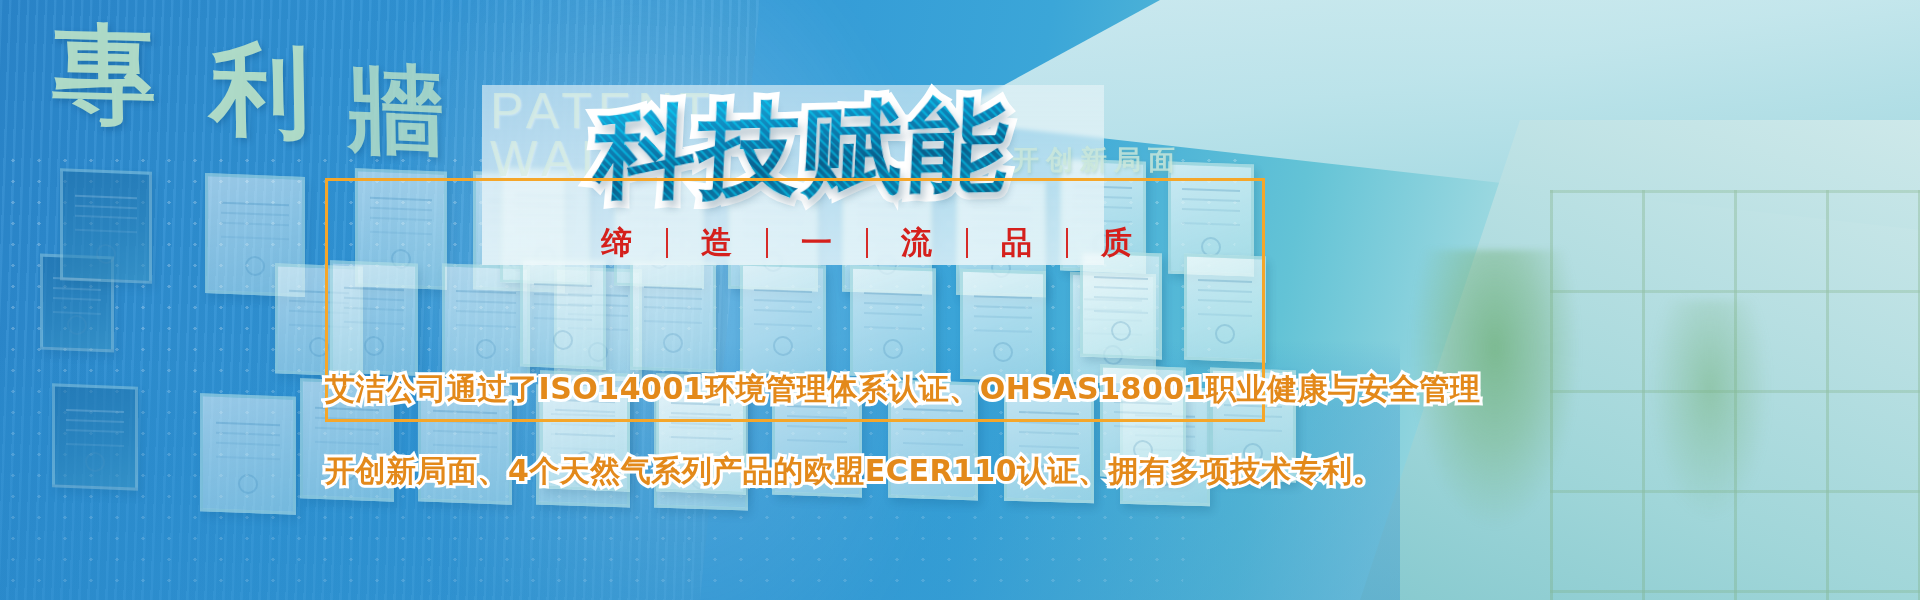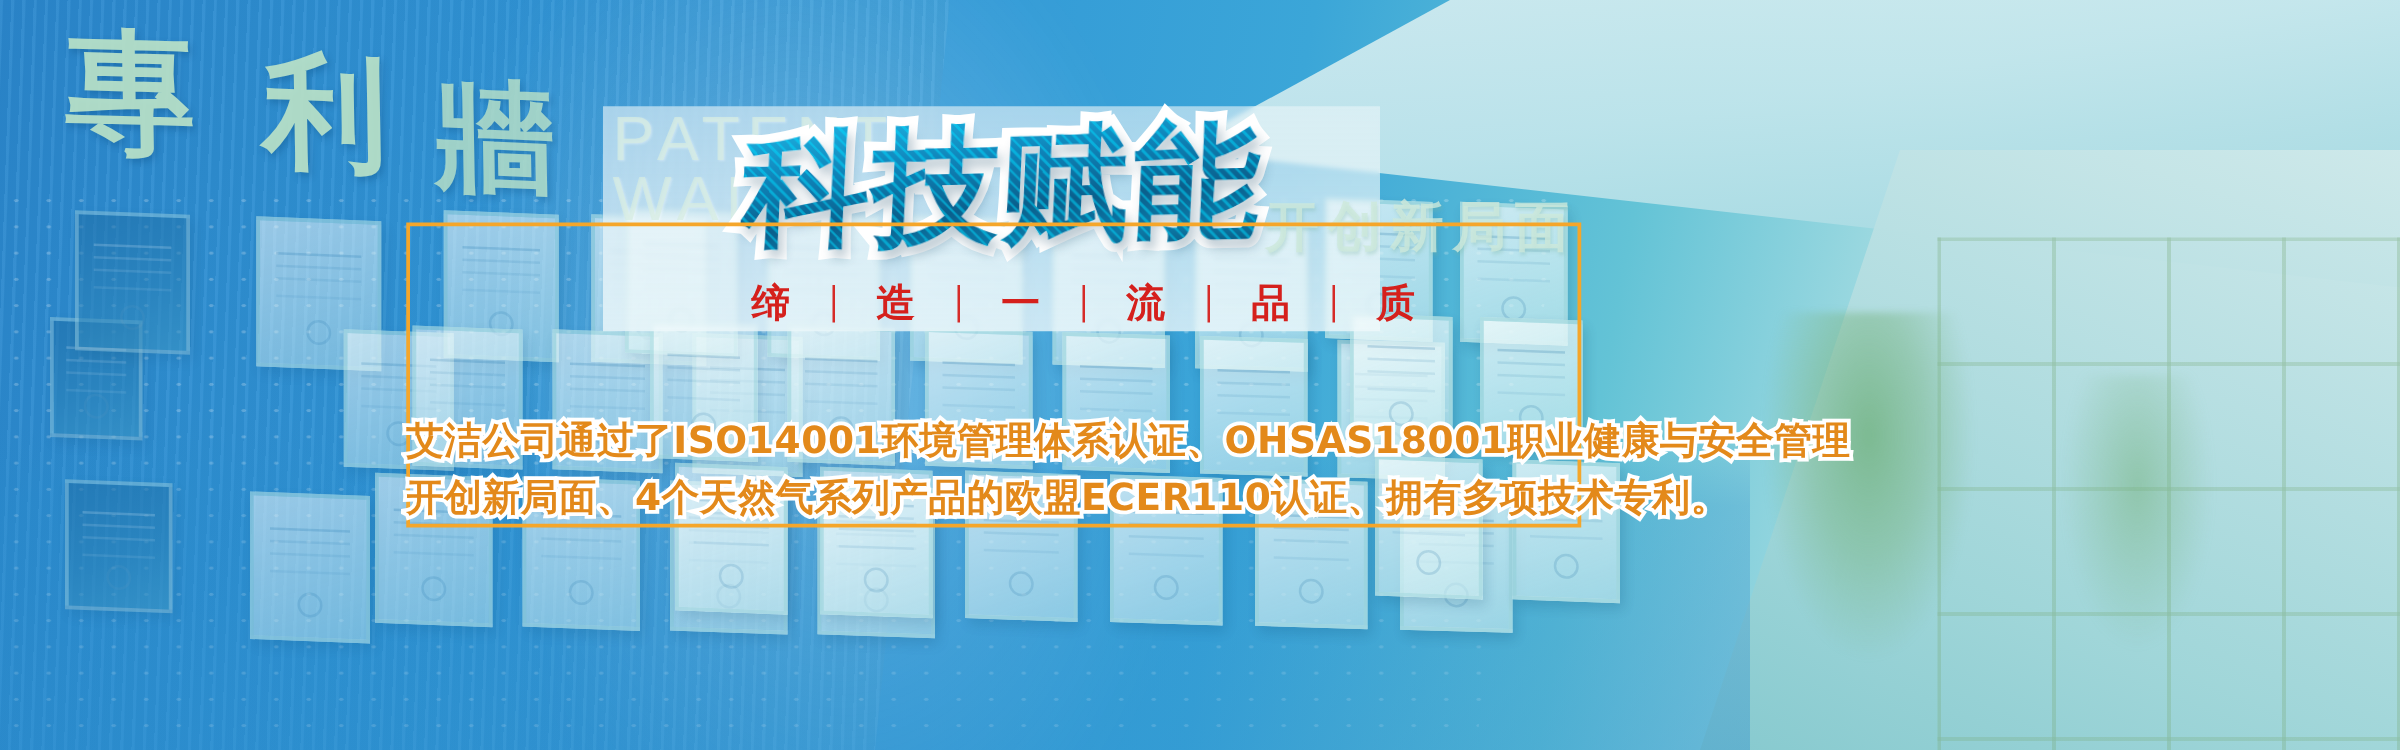--- a/index.html
+++ b/index.html
@@ -123,23 +123,23 @@
   .panel-ghost {
     position:absolute; left:8px; top:2px;
     font-family:"Liberation Sans","DejaVu Sans",sans-serif;
     font-size:50px; font-weight:400; line-height:.96;
     color:rgba(214,236,224,.72);
     letter-spacing:6px;
     text-shadow:1px 1px 2px rgba(255,255,255,.35);
     user-select:none;
   }
   .ghost-cn {
-    position:absolute; left:1012px; top:153px;
+    position:absolute; left:1012px; top:142px;
     font-family:Liberation Mono, monospace;
-    font-size:43px; font-weight:700; letter-spacing:7px;
+    font-size:27px; font-weight:700; letter-spacing:7px;
     color:rgba(205,233,219,.80);
     text-shadow:1px 2px 3px rgba(120,180,160,.30);
     user-select:none;
   }
 
   
   .headline {
     position:absolute; left:594px; top:92px;
     font-family:"DejaVu Serif","Liberation Serif",serif;
     font-size:102px; font-weight:700;
@@ -199,21 +199,21 @@
     position:absolute; left:325px; top:330px; width:940px;
     text-align:center;
     font-family:"DejaVu Sans","Liberation Sans",sans-serif;
     font-size:30px; font-weight:700; line-height:1.52;
     color:#e3891a;
     -webkit-text-stroke:6px #ffffff;
     paint-order:stroke fill;
     letter-spacing:.5px;
     user-select:none;
   }
-  .para-line { display:block; white-space:nowrap; }
+  .para-line { display:block; white-space:nowrap;margin-top:36px; }
 </style>
 </head>
 <body>
 
 <div id="banner">
 
   <div class="photo">
     <div class="wall-left"></div>
     <div class="wall-glow"></div>
     <div class="ceiling"></div>

